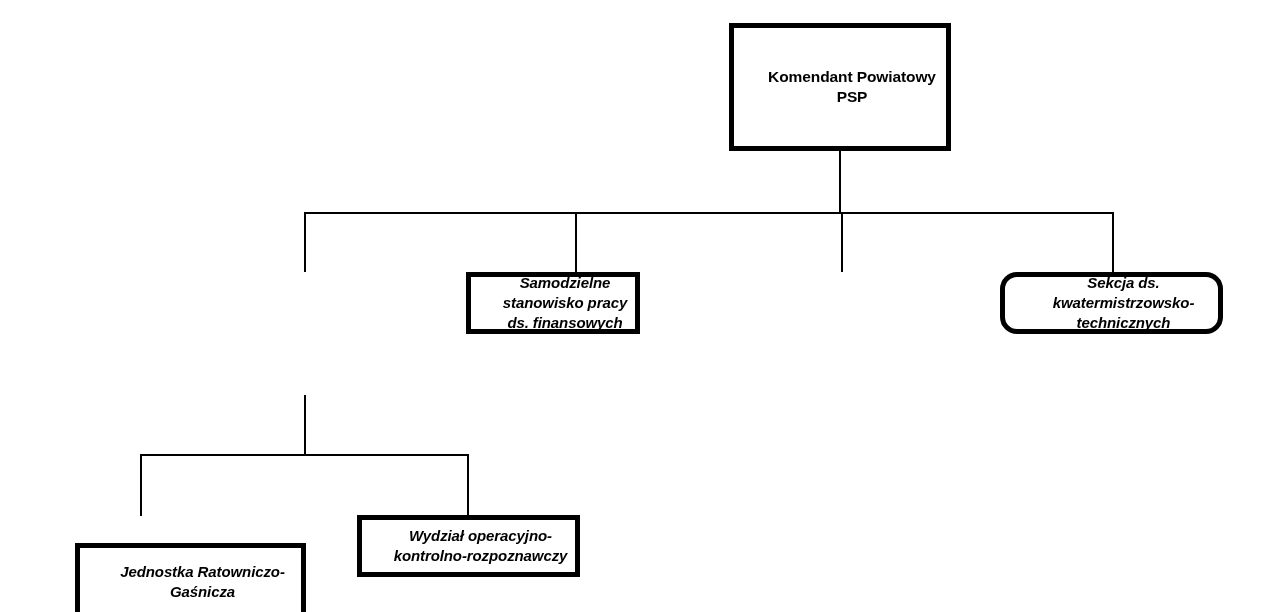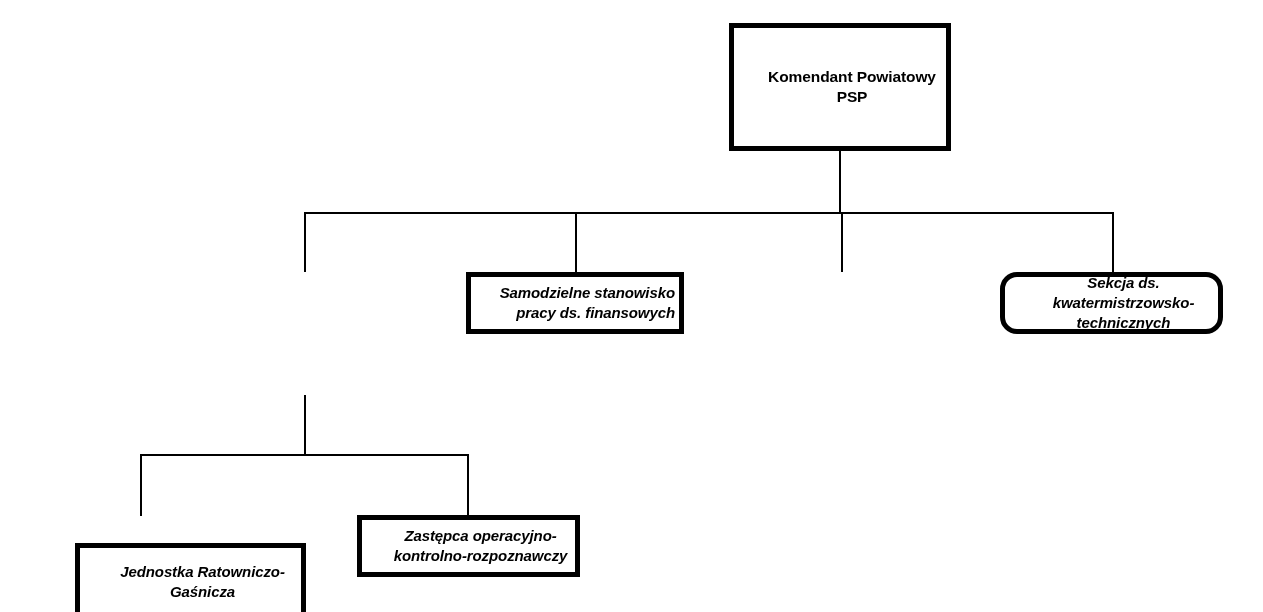--- a/index.html
+++ b/index.html
@@ -71,21 +71,21 @@
 
   <div class="connector v" style="left:304px; top:212px; height:60px;"></div>
 
   <div class="connector v" style="left:575px; top:212px; height:60px;"></div>
 
   <div class="connector v" style="left:841px; top:212px; height:60px;"></div>
 
   <div class="connector v" style="left:1112px; top:212px; height:60px;"></div>
 
 
-  <div class="node style-italic" style="left:466px; top:272px; width:218px; height:62px;text-align:right;">
+  <div class="node style-italic" style="left:466px; top:272px; width:174px; height:62px;">
     <span class="node-label">Samodzielne stanowisko pracy ds. finansowych</span>
   </div>
 
 
   <div class="node style-italic" style="left:1000px; top:272px; width:223px; height:62px;border-radius:17px;">
     <span class="node-label">Sekcja ds. kwatermistrzowsko-technicznych</span>
   </div>
 
   <div class="connector v" style="left:304px; top:395px; height:60px;"></div>
 
@@ -93,16 +93,16 @@
 
   <div class="connector v" style="left:140px; top:454px; height:62px;"></div>
 
   <div class="connector v" style="left:467px; top:454px; height:62px;"></div>
 
   <div class="node style-italic" style="left:31px; top:543px; width:231px; height:78px;margin-left:44px;">
     <span class="node-label">Jednostka Ratowniczo-Gaśnicza</span>
   </div>
 
   <div class="node style-italic" style="left:357px; top:515px; width:223px; height:62px;">
-    <span class="node-label">Zastępca operacyjno-kontrolno-rozpoznawczy</span>
+    <span class="node-label">Wydział operacyjno-kontrolno-rozpoznawczy</span>
   </div>
 
 </div>
 
 </body></html>

